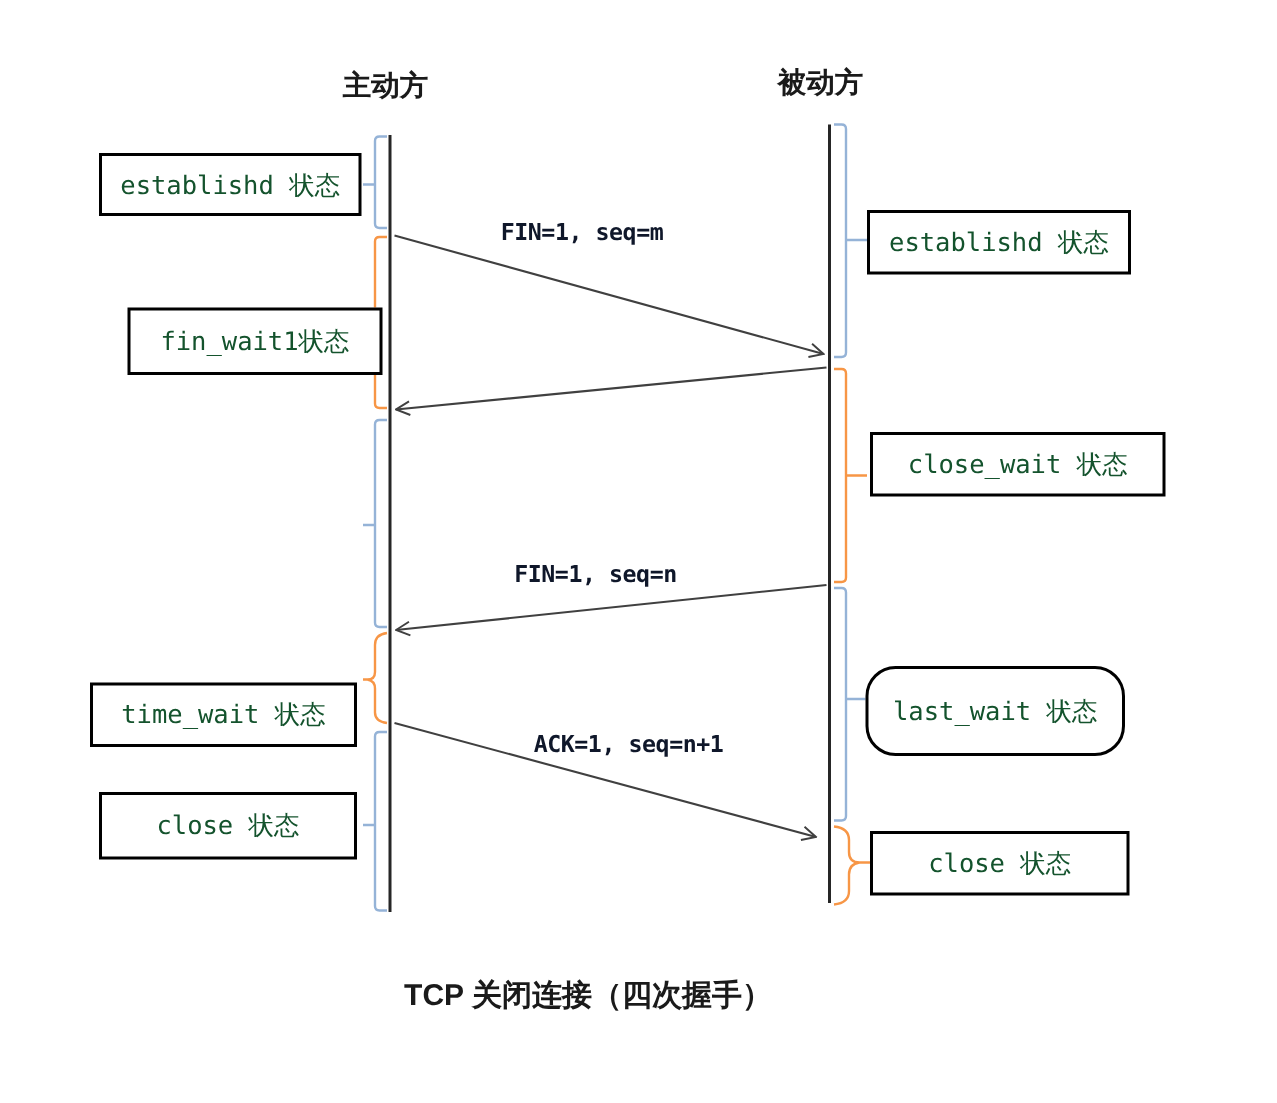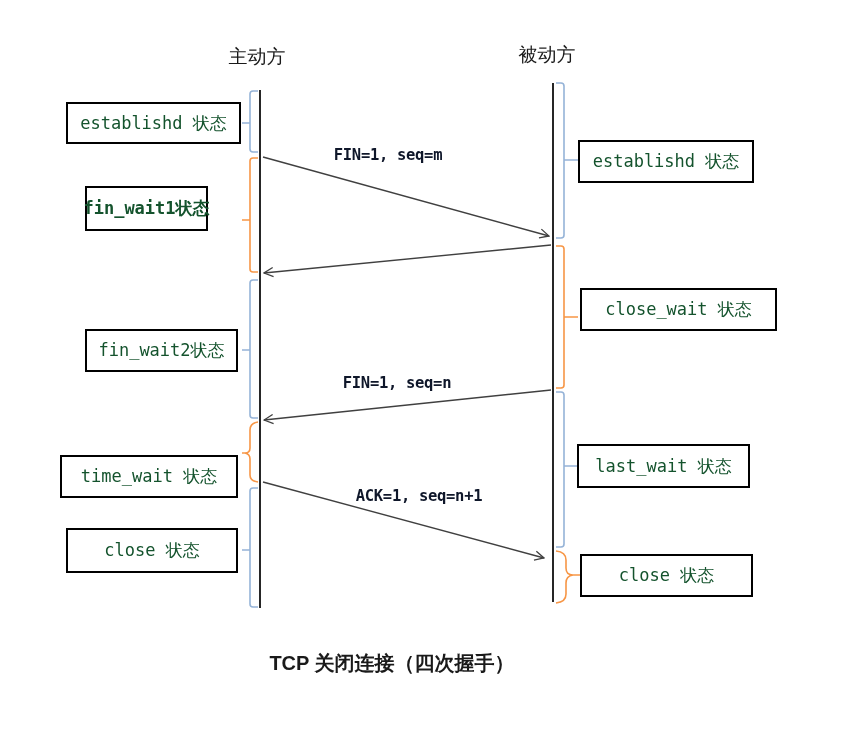--- a/index.html
+++ b/index.html
@@ -3,38 +3,38 @@
 <meta charset="utf-8">
 <style>
   html,body{margin:0;padding:0;background:#ffffff;}
   .stage{
     position:relative;width:851px;height:735px;background:#ffffff;overflow:hidden;
     font-family:"DejaVu Sans","Liberation Sans",sans-serif;
   }
   .layer{position:absolute;left:0;top:0;width:851px;height:735px;}
   .actor-label{
     position:absolute;text-align:center;font-size:19px;color:#1a1a1a;
-    font-family:"Liberation Sans","DejaVu Sans",sans-serif;font-weight:400;
+    font-family:"Liberation Sans","DejaVu Sans",sans-serif;font-weight:700;
   }
   .actor-left{left:197px;top:44px;width:120px;}
   .actor-right{left:487px;top:42px;width:120px;}
   .state-box{
     position:absolute;box-sizing:border-box;border:2.5px solid #000;background:#fff;
     display:flex;align-items:center;justify-content:center;
     font-family:"DejaVu Sans Mono","Liberation Mono",monospace;
     font-size:17px;color:#14532d;white-space:nowrap;
   }
   .L0{left:66px;top:102px;width:175px;height:42px;}
-  .L1{left:85px;top:186px;width:123px;height:45px;font-weight:bold;}
+  .L1{left:85px;top:205px;width:170px;height:45px;}
   .L2{left:85px;top:329px;width:153px;height:43px;}
   .L3{left:60px;top:455px;width:178px;height:43px;}
   .L4{left:66px;top:528px;width:172px;height:45px;}
   .R0{left:578px;top:140px;width:176px;height:43px;}
   .R1{left:580px;top:288px;width:197px;height:43px;}
-  .R2{left:577px;top:444px;width:173px;height:44px;}
+  .R2{left:577px;top:444px;width:173px;height:60px;border-radius:20px;}
   .R3{left:580px;top:554px;width:173px;height:43px;}
   .msg-label{
     position:absolute;width:170px;text-align:center;
     font-family:"DejaVu Sans Mono","Liberation Mono",monospace;
     font-size:15.5px;font-weight:700;letter-spacing:-0.3px;color:#0f172a;white-space:nowrap;
   }
   .M0{left:303px;top:146px;}
   .M1{left:305px;top:250px;}
   .M2{left:312px;top:374px;}
   .M3{left:334px;top:487px;}
@@ -74,21 +74,20 @@
     <path fill="none" stroke-width="1.6" d="M556,246 L561,246 Q564,246 564,249 L564,385 Q564,388 561,388 L556,388 M564,317 L578,317" stroke="#f79646"></path>
     <path fill="none" stroke-width="1.6" d="M556,392 L561,392 Q564,392 564,395 L564,544 Q564,547 561,547 L556,547 M564,466 L577,466" stroke="#95b3d7"></path>
     <path fill="none" stroke-width="1.6" d="M556,551 Q566,552 566,560 L566,568 Q566,575 573,575 L580,575 L573,575 Q566,576 566,583 L566,594 Q566,602 556,603" stroke="#f79646"></path>
   </svg>
 
   <div class="actor-label actor-left">主动方</div>
   <div class="actor-label actor-right">被动方</div>
 
   <div class="state-box L0">establishd 状态</div>
   <div class="state-box L1">fin_wait1状态</div>
-  <div class="state-box L2">fin_wait2状态</div>
   <div class="state-box L3">time_wait 状态</div>
   <div class="state-box L4">close 状态</div>
 
   <div class="state-box R0">establishd 状态</div>
   <div class="state-box R1">close_wait 状态</div>
   <div class="state-box R2">last_wait 状态</div>
   <div class="state-box R3">close 状态</div>
 
   <div class="msg-label M0">FIN=1, seq=m</div>
   <div class="msg-label M2">FIN=1, seq=n</div>

